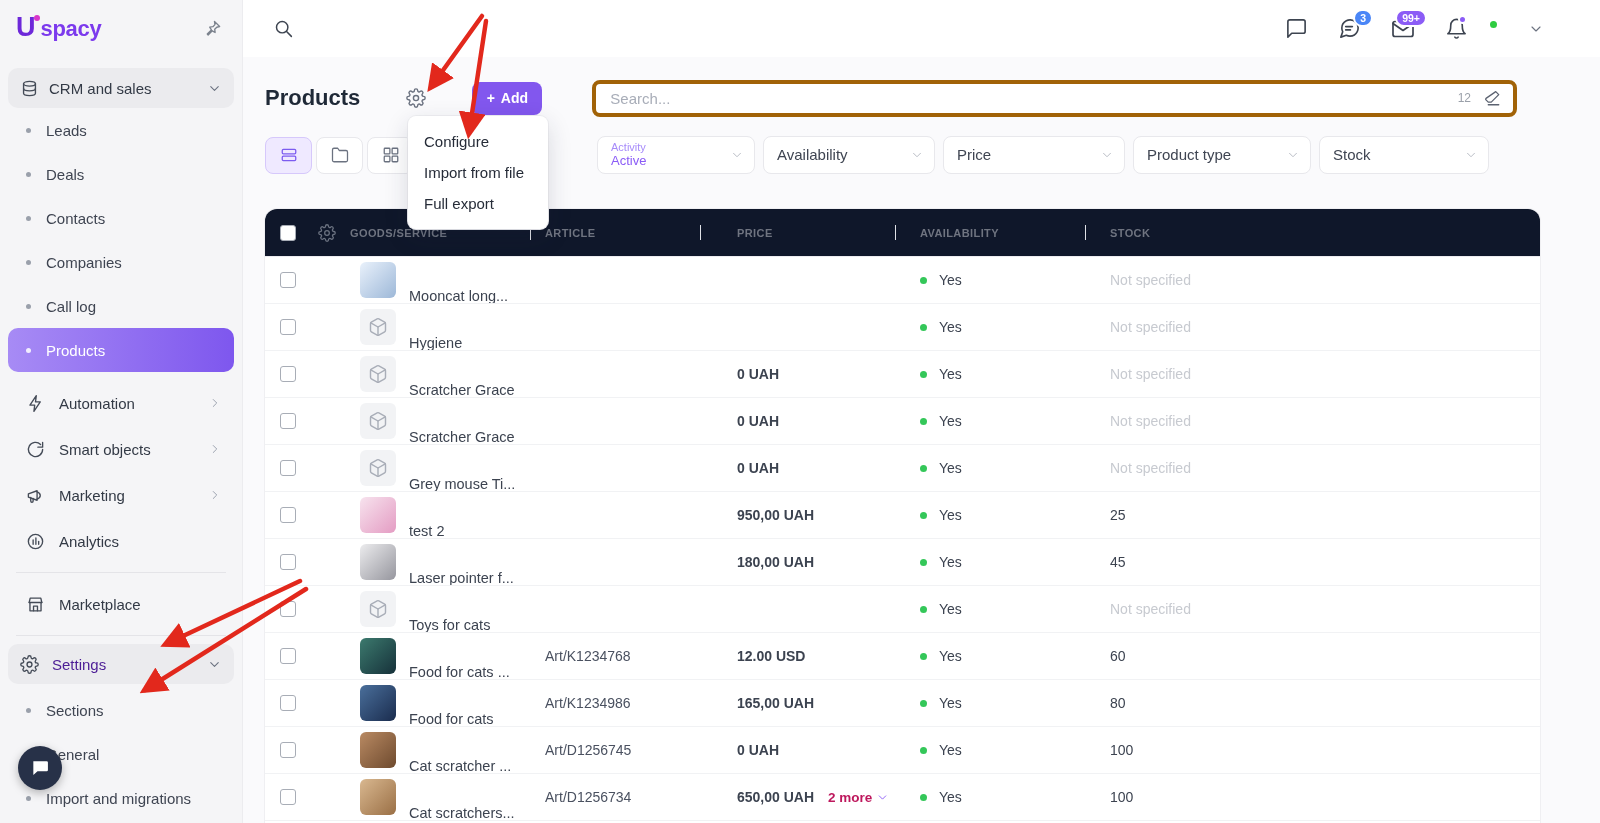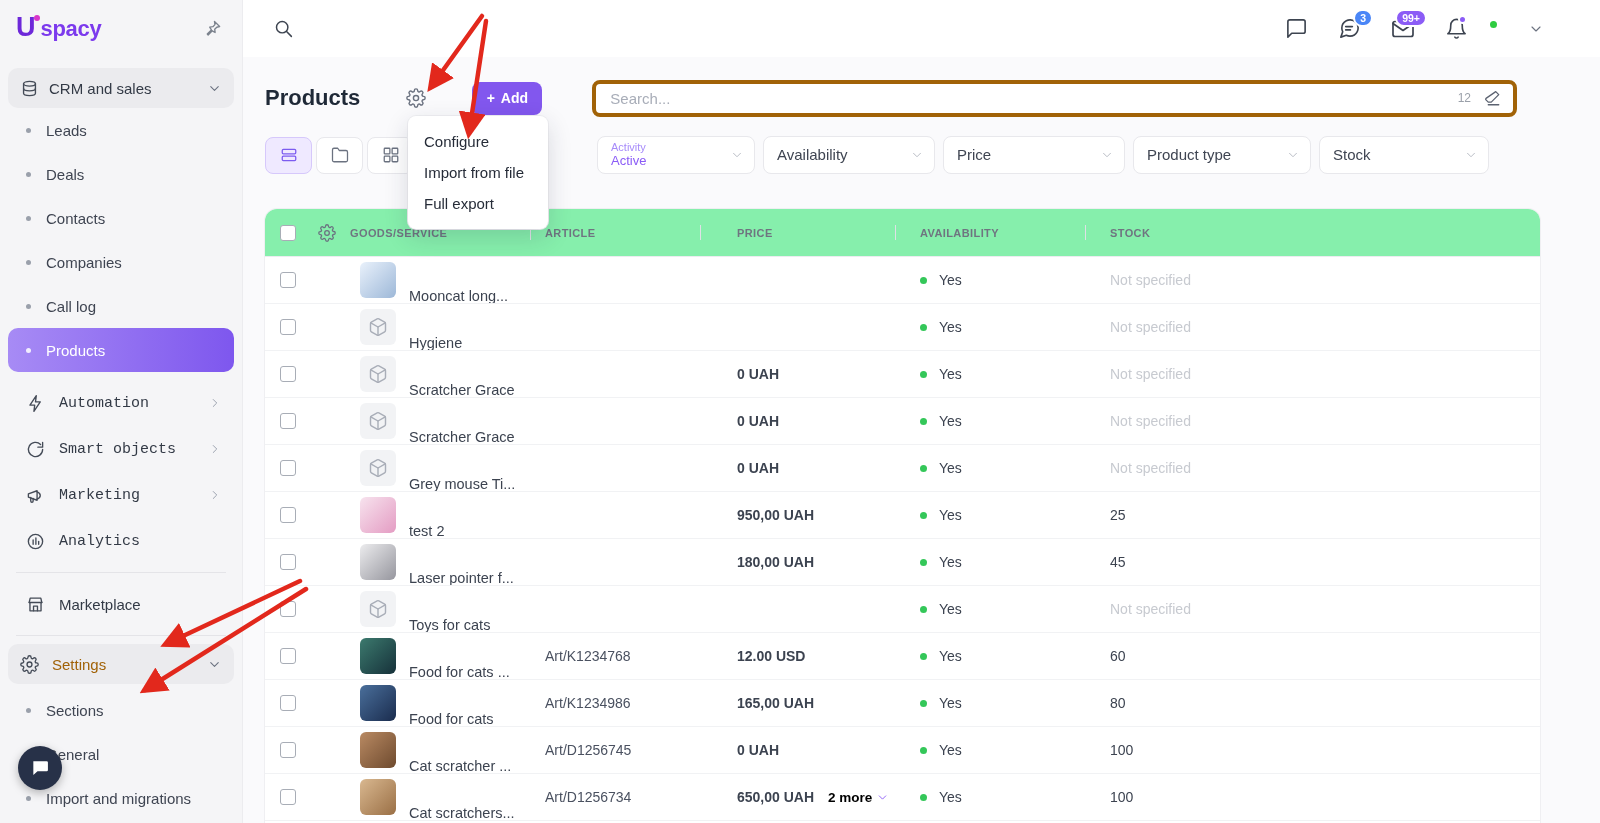--- a/index.html
+++ b/index.html
@@ -21,27 +21,27 @@
   .group-header { margin:12px 8px 0; height:40px; background:#ebebee; border-radius:10px; display:flex; align-items:center; gap:10px; padding:0 12px; font-size:15px; color:#333a46; cursor:pointer; }
   .group-header .gh-chev { margin-left:auto; color:#6b7280; }
   .group-header .gh-ic { color:#444b57; }
 
   .nav-list { margin-top:0; }
   .nav-item { height:44px; display:flex; align-items:center; gap:15px; padding:0 14px 0 18px; margin:0 8px; font-size:15px; color:#3f4552; border-radius:10px; cursor:pointer; }
   .nav-item .bullet { width:5px; height:5px; border-radius:50%; background:#9aa0ab; flex:none; }
   .nav-item.active { background:linear-gradient(90deg,#a78bf5,#7e57ee); color:#fff; }
   .nav-item.active .bullet { background:rgba(255,255,255,.85); }
 
-  .module-list { margin-top:8px;font-family:Liberation Mono, monospace; }
+  .module-list { margin-top:8px; }
   .module-item { height:46px; display:flex; align-items:center; gap:13px; padding:0 12px 0 16px; margin:0 8px; font-size:15px; color:#333a46; border-radius:10px; cursor:pointer; }
   .module-item .mod-ic { width:22px; color:#444b57; display:flex; justify-content:center; }
   .module-item .mod-chev { margin-left:auto; color:#9ca3af; }
   .sb-divider { height:1px; background:#e4e4e8; margin:8px 16px; }
 
-  .settings-header { margin:0 8px; height:40px; background:#ebebee; border-radius:10px; display:flex; align-items:center; gap:13px; padding:0 12px; font-size:15px; color:#a16207; cursor:pointer;text-align:center; }
+  .settings-header { margin:0 8px; height:40px; background:#ebebee; border-radius:10px; display:flex; align-items:center; gap:13px; padding:0 12px; font-size:15px; color:#4c1d95; cursor:pointer;text-align:center; }
   .settings-header .gh-chev { margin-left:auto; color:#6b7280; }
   .settings-header .gh-ic { color:#444b57; }
   .sub-list { margin-top:4px; }
 
   .intercom { position:absolute; left:18px; top:746px; width:44px; height:44px; border-radius:50%; background:#273148; display:flex; align-items:center; justify-content:center; z-index:30; cursor:pointer; box-shadow:0 3px 10px rgba(0,0,0,.28); color:#fff; }
 
   
   .main { flex:1; display:flex; flex-direction:column; background:#fafafc; position:relative; min-width:0; }
 
   .topbar { height:57px; flex:none; background:#fff; display:flex; align-items:center; padding:0 56px 0 30px; }
@@ -82,21 +82,21 @@
   .filters .chip:nth-child(4){ width:178px; }
   .filters .chip:nth-child(5){ width:170px; }
 
   
   .ctx-menu { position:absolute; left:165px; top:116px; width:140px; background:#fff; border-radius:8px; box-shadow:0 8px 24px rgba(30,35,60,.16), 0 0 0 1px #f0f0f3; padding:10px 0; z-index:20; }
   .ctx-item { height:31px; display:flex; align-items:center; padding:0 16px; font-size:15px; color:#262c38; cursor:pointer; }
 
   
   .table-card { flex:1; margin:35px 60px 0 22px; background:#fff; border-radius:12px 12px 0 0; box-shadow:0 0 0 1px #efeff2; overflow:hidden; }
   .thead, .trow { display:grid; grid-template-columns:44px 41px 180px 170px 195px 190px 1fr; align-items:center; }
-  .thead { height:48px; background:#86efac; border-bottom:1px solid #ececf0; }
+  .thead { height:48px; background:#0f172a; border-bottom:1px solid #ececf0; }
   .th { position:relative; height:100%; display:flex; align-items:center; font-size:11px; font-weight:bold; color:#6f7480; letter-spacing:.4px; }
   .th.div::before { content:""; position:absolute; left:0; top:16px; bottom:16px; width:1px; background:#dfe1e6; }
   .th-check { padding-left:15px; }
   .th-gear { color:#6b7280; padding-left:9px; cursor:pointer; }
   .th-article, .th-price, .th-avail, .th-stock { }
   .th-article { padding-left:15px; }
   .th-price { padding-left:37px; }
   .th-avail { padding-left:25px; }
   .th-stock { padding-left:25px; }
 
@@ -104,21 +104,21 @@
   .cell { display:flex; align-items:center; height:100%; overflow:hidden; }
   .cell-check { padding-left:15px; }
   .checkbox { width:16px; height:16px; border:1.5px solid #a8adb6; border-radius:3px; background:#fff; display:inline-block; cursor:pointer; flex:none; }
   .cell-goods { padding-left:10px; grid-column:3; }
   .thumb { width:36px; height:36px; border-radius:6px; flex:none; display:flex; align-items:center; justify-content:center; }
   .thumb.cube { background:#f2f3f5; color:#a9aeb8; }
   .prod-name { margin-left:13px; font-size:14.5px; color:#3c4350; white-space:nowrap;margin-top:32px; }
   .cell-article { padding-left:15px; font-size:14px; color:#4a5160; }
   .cell-price { padding-left:37px; }
   .price { font-size:14px; font-weight:bold; color:#3c4350; white-space:nowrap; }
-  .more-link { display:flex; align-items:center; gap:4px; margin-left:14px; color:#000000; font-size:13.5px; font-weight:bold; cursor:pointer; white-space:nowrap; }
+  .more-link { display:flex; align-items:center; gap:4px; margin-left:14px; color:#be185d; font-size:13.5px; font-weight:bold; cursor:pointer; white-space:nowrap; }
   .more-link svg { color:#8b5cf6; }
   .cell-avail { padding-left:25px; gap:12px; font-size:14px; color:#3c4350; }
   .avail-dot { width:7px; height:7px; border-radius:50%; background:#34c759; flex:none; }
   .cell-stock { padding-left:25px; font-size:14px; color:#3c4350; }
   .cell-stock .muted { color:#c7cad0; }
 
   
   .arrows { position:absolute; left:0; top:0; width:1600px; height:823px; z-index:40; pointer-events:none; }
 </style>
 </head>

